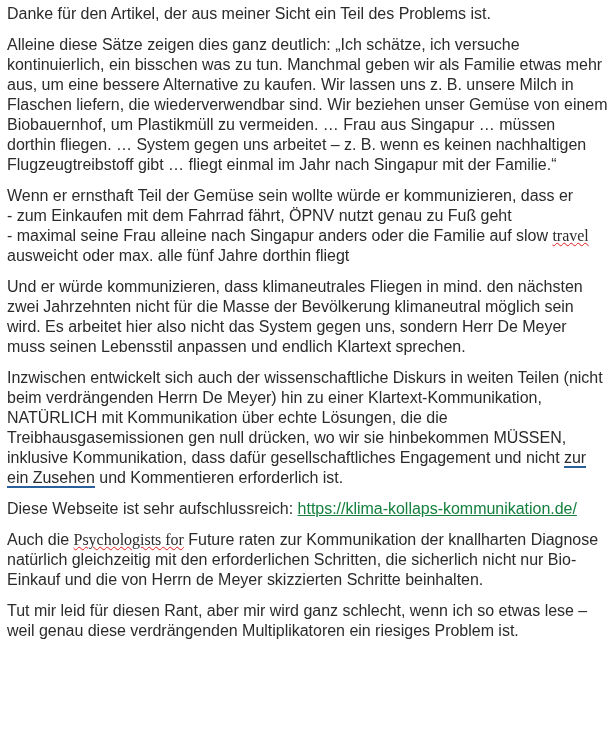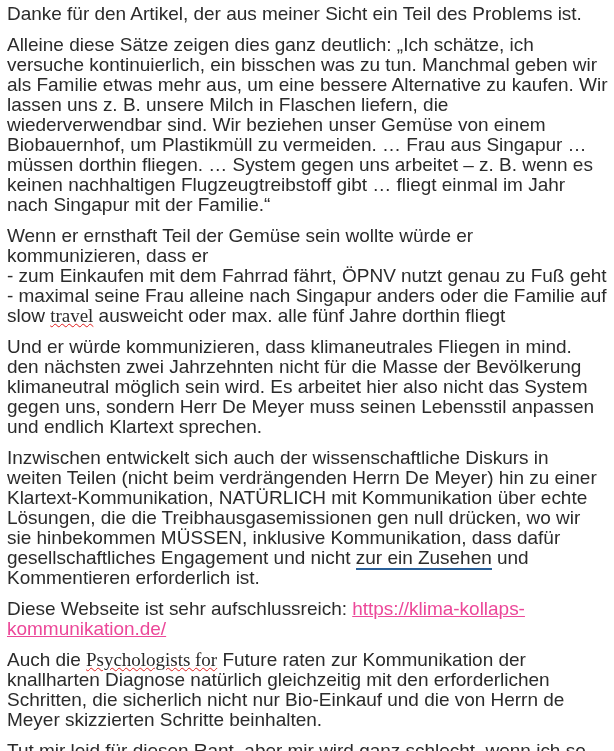--- a/index.html
+++ b/index.html
@@ -19,37 +19,37 @@
   #doc {
     box-sizing: border-box;
     width: 614px;
     height: 751px;
     padding: 4px 6px 0 7px;
     background: #ffffff;
   }
   p.para {
     margin: 0 0 11px 0;
     padding: 0;
-    font-size: 19px;
+    font-size: 16px;
     line-height: 20px;
     letter-spacing: -0.02px;
     word-spacing: 0px;
     text-align: left;
     color: #2b2b2b;
     white-space: normal;
   }
   p.para:last-child {
     margin-bottom: 0;
   }
   
   p.tight {
     margin-bottom: 0;
   }
   a.link {
-    color: #ec4899;
+    color: #15803d;
     text-decoration: underline;
     text-underline-offset: 1px;
     cursor: pointer;
   }
   
   .spell {
     text-decoration: underline;
     text-decoration-style: wavy;
     text-decoration-color: #e01b1b;
     text-decoration-thickness: 1px;

